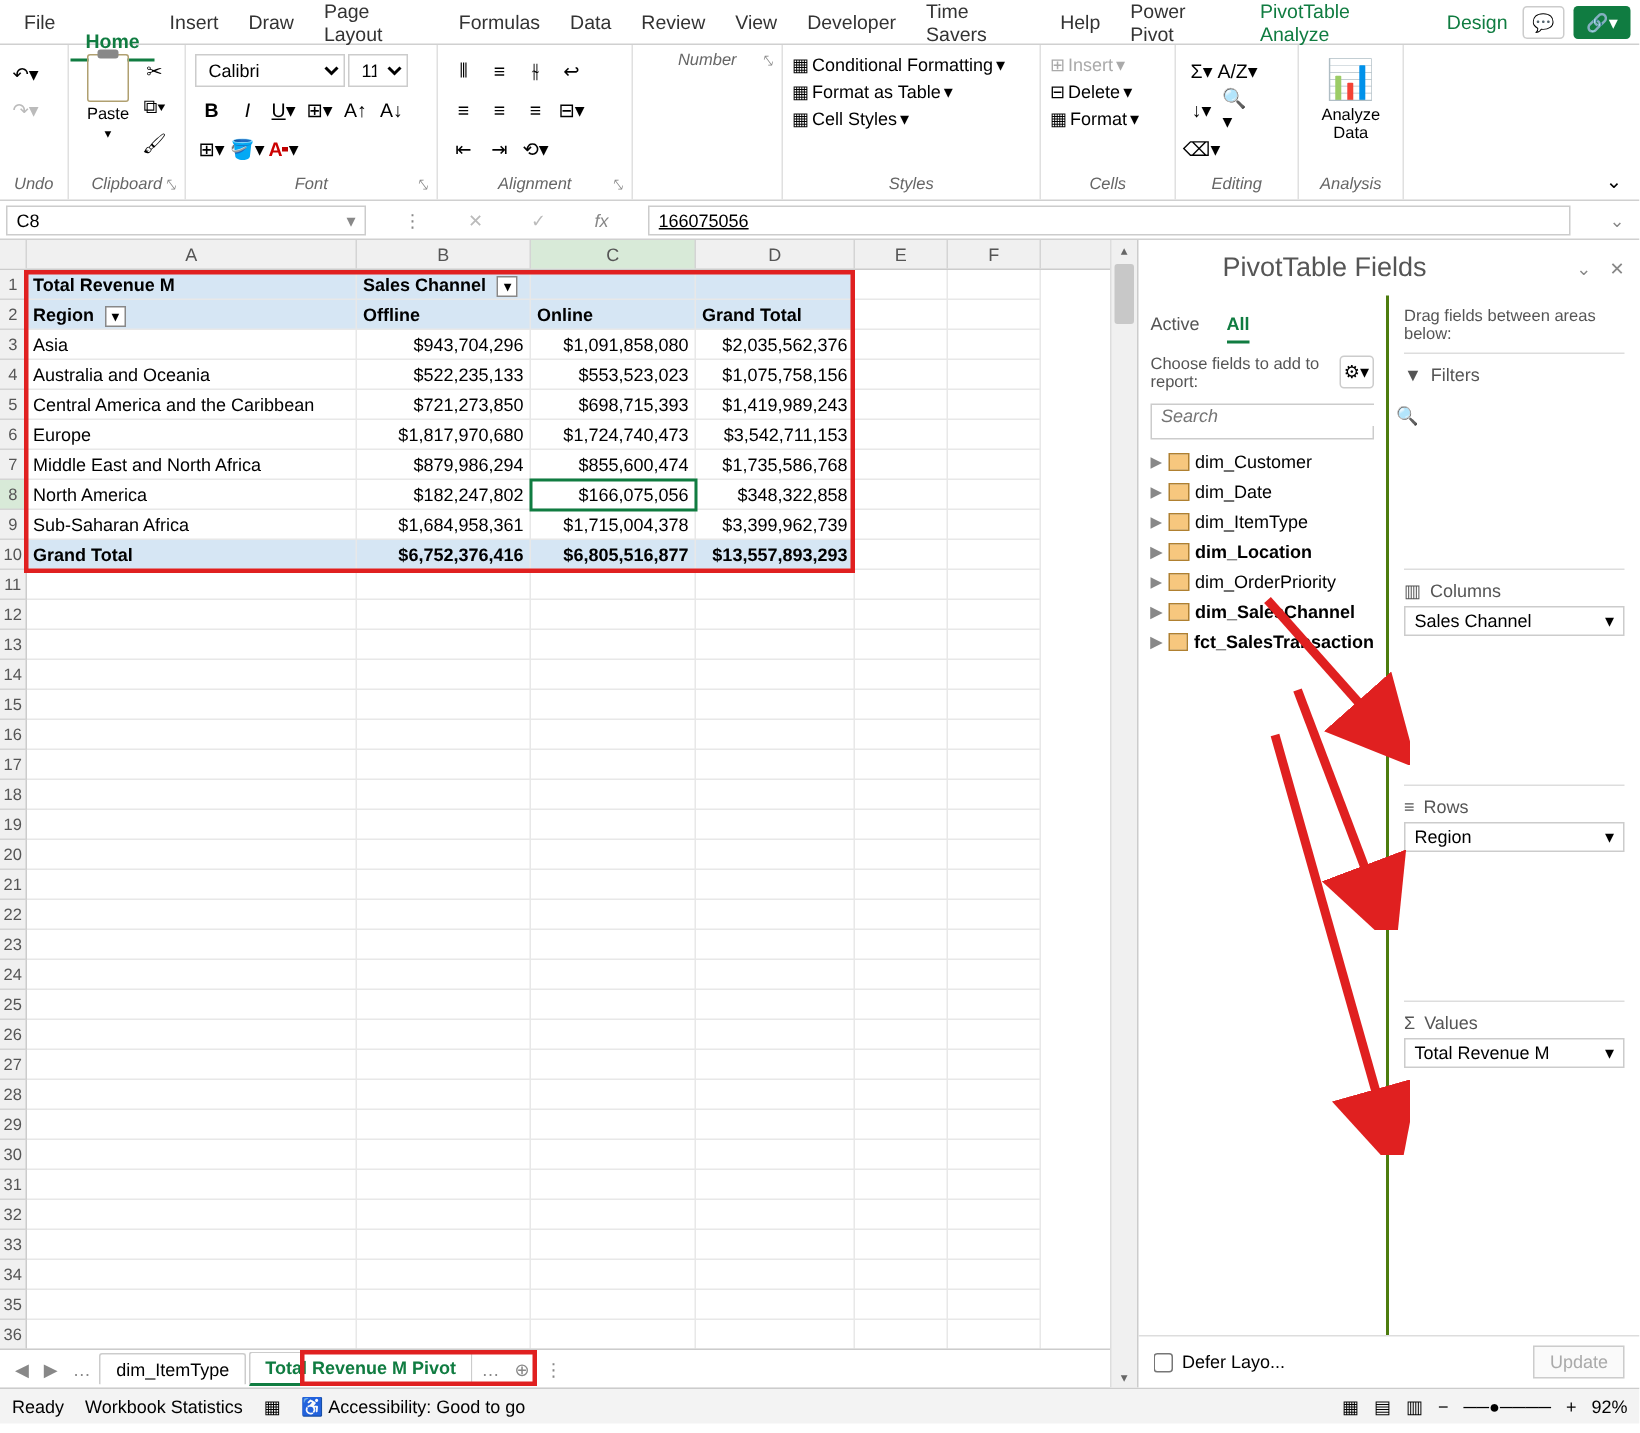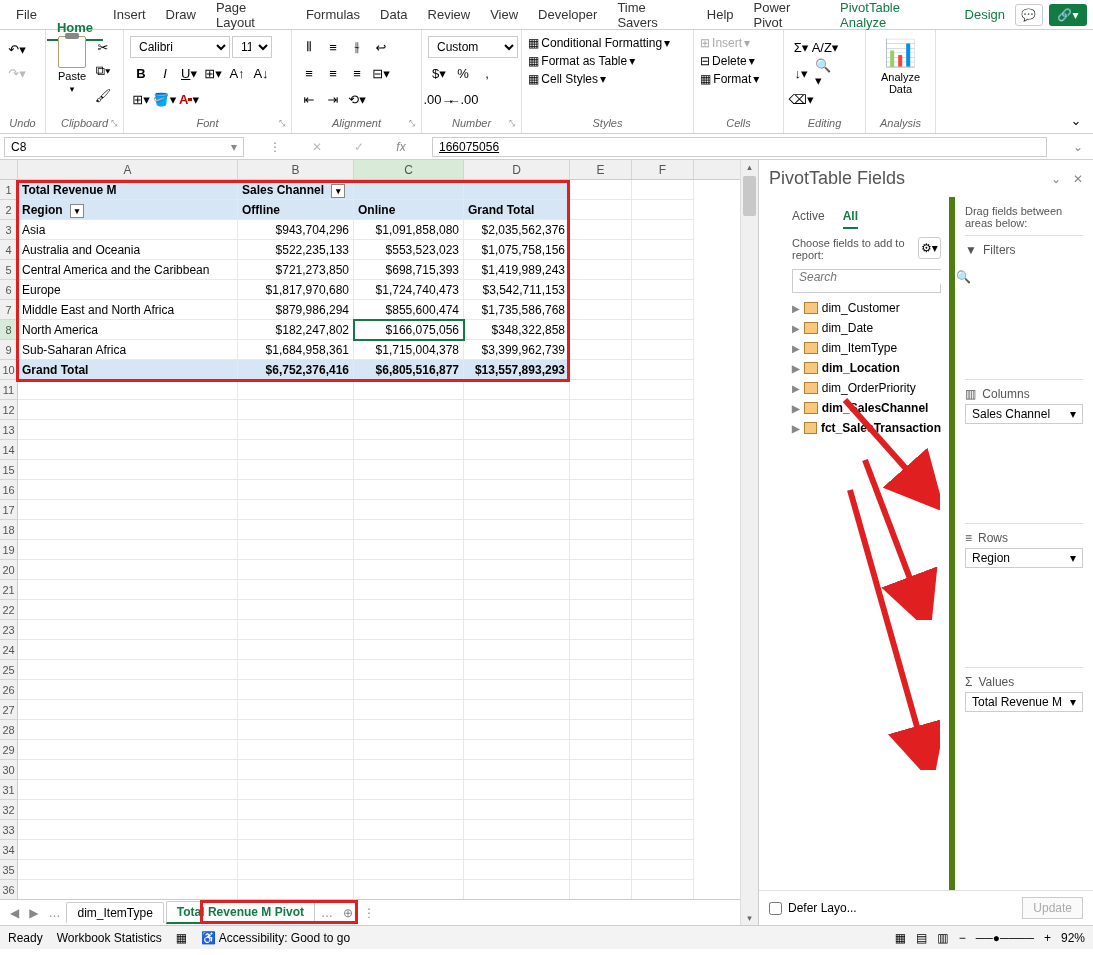--- a/index.html
+++ b/index.html
@@ -62,28 +62,28 @@
 .sheet-tab { padding: 3px 10px; border: 1px solid #ccc; border-bottom: none; background: #fff; font-size: 12px; border-radius: 2px 2px 0 0; }
 .sheet-tab.active { font-weight: 700; color: #107c41; background: #fff; border-bottom: 2px solid #107c41; }
 .tab-nav { padding: 0 4px; color: #888; }
 
 
 .status { height: 24px; background: #f3f3f3; border-top: 1px solid #ccc; display: flex; align-items: center; padding: 0 8px; font-size: 12px; gap: 14px; }
 .status .right { margin-left: auto; display: flex; gap: 10px; align-items: center; }
 
 
 .field-pane { width: 335px; border-left: 1px solid #ccc; display: flex; flex-direction: column; background: #fff; }
-.fp-header { display: flex; align-items: center; justify-content: space-between; padding: 8px 10px; }
+.fp-header { display: flex; align-items: center; justify-content: space-between; padding: 8px 10px; margin-left: 46px; }
 .fp-title { font-size: 18px; color: #555; }
 .fp-subtabs { display: flex; gap: 18px; padding: 0 12px; font-size: 12px; border-bottom: 1px solid #ddd; }
 .fp-subtab { padding: 4px 0; color: #555; }
 .fp-subtab.active { color: #107c41; border-bottom: 2px solid #107c41; font-weight: 600; }
 .fp-body { display: flex; flex: 1; }
-.fp-left { width: 165px; padding: 8px; display: flex; flex-direction: column; gap: 8px; margin-left: 25px; }
-.fp-right { flex: 1; padding: 8px 10px; border-left: 6px solid #4d7c0f; display: flex; flex-direction: column; }
+.fp-left { width: 165px; padding: 8px; display: flex; flex-direction: column; gap: 8px; }
+.fp-right { flex: 1; padding: 8px 10px; border-left: 2px solid #4d7c0f; display: flex; flex-direction: column; }
 .fp-hint { font-size: 11px; color: #555; }
 .fp-search { display: flex; border: 1px solid #ccc; height: 24px; align-items: flex-start; padding: 0 6px; }
 .fp-search input { border: none; flex: 1; font-size: 12px; outline: none; font-style: italic; color: #888; }
 .field-list { display: flex; flex-direction: column; gap: 6px; font-size: 12px; }
 .fl-item { display: flex; align-items: center; gap: 4px; }
 .fl-item .chev { color: #888; font-size: 10px; }
 .fl-item .tbl-ico { width: 14px; height: 12px; background: linear-gradient(#f7c77e,#f7c77e); border: 1px solid #b08030; }
 .fl-item.bold { font-weight: 700; }
 .area-box { border-top: 1px solid #ddd; padding-top: 4px; margin-bottom: 4px; }
 .area-title { font-size: 12px; color: #555; display: flex; align-items: center; gap: 6px; padding: 3px 0; }
@@ -190,32 +190,20 @@
       </div>
       <div class="r-row">
         <div class="btn-ico">⇤</div>
         <div class="btn-ico">⇥</div>
         <div class="btn-ico">⟲▾</div>
       </div>
     </div>
     <div class="group-label"><span>Alignment</span><span class="dl">⤡</span></div>
   </div>
   <div class="ribbon-group" style="width:100px">
-    <div class="rg-content v-col" style="gap:4px;padding-top:4px">
-      <select class="sel" style="width:90px"><option>Custom</option></select>
-      <div class="r-row">
-        <div class="btn-ico">$▾</div>
-        <div class="btn-ico">%</div>
-        <div class="btn-ico">,</div>
-      </div>
-      <div class="r-row">
-        <div class="btn-ico">.00→</div>
-        <div class="btn-ico">←.00</div>
-      </div>
-    </div>
     <div class="group-label"><span>Number</span><span class="dl">⤡</span></div>
   </div>
   <div class="ribbon-group" style="width:172px">
     <div class="rg-content v-col" style="gap:4px;padding-top:4px">
       <div class="r-row">
           <span>▦ </span>
           <span>Conditional Formatting</span>
           <span> ▾</span>
         </div>
       <div class="r-row">

